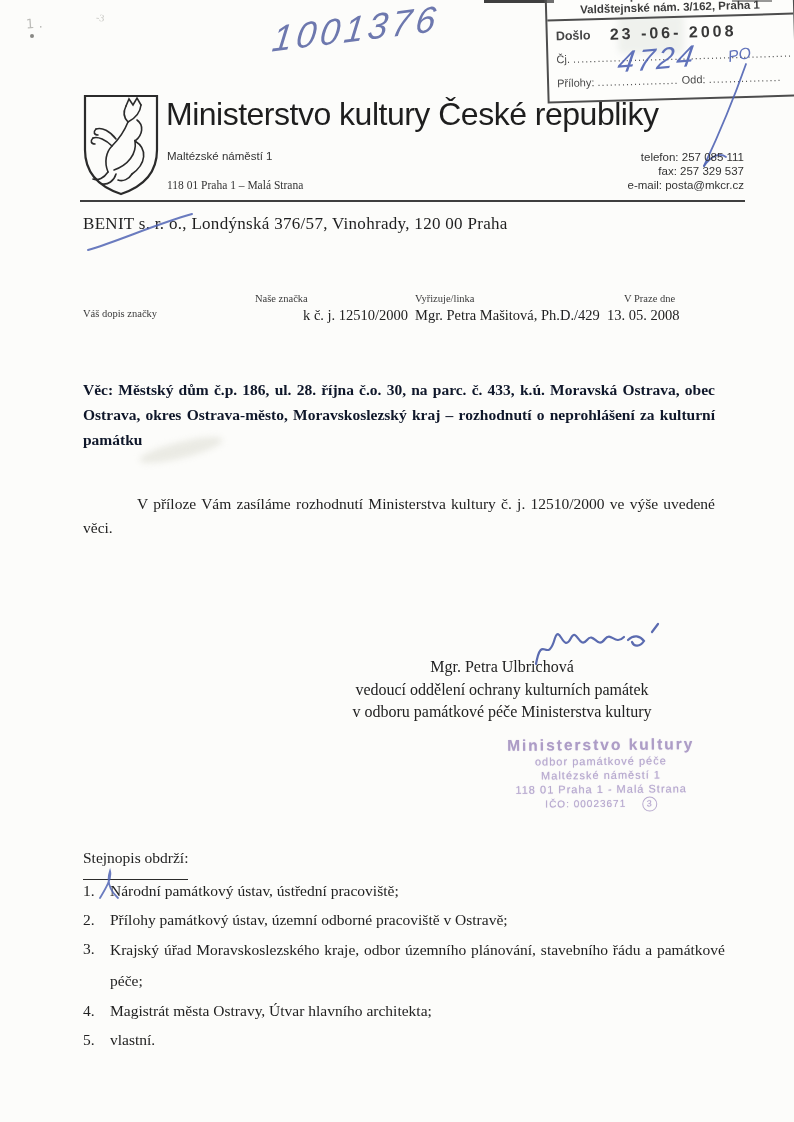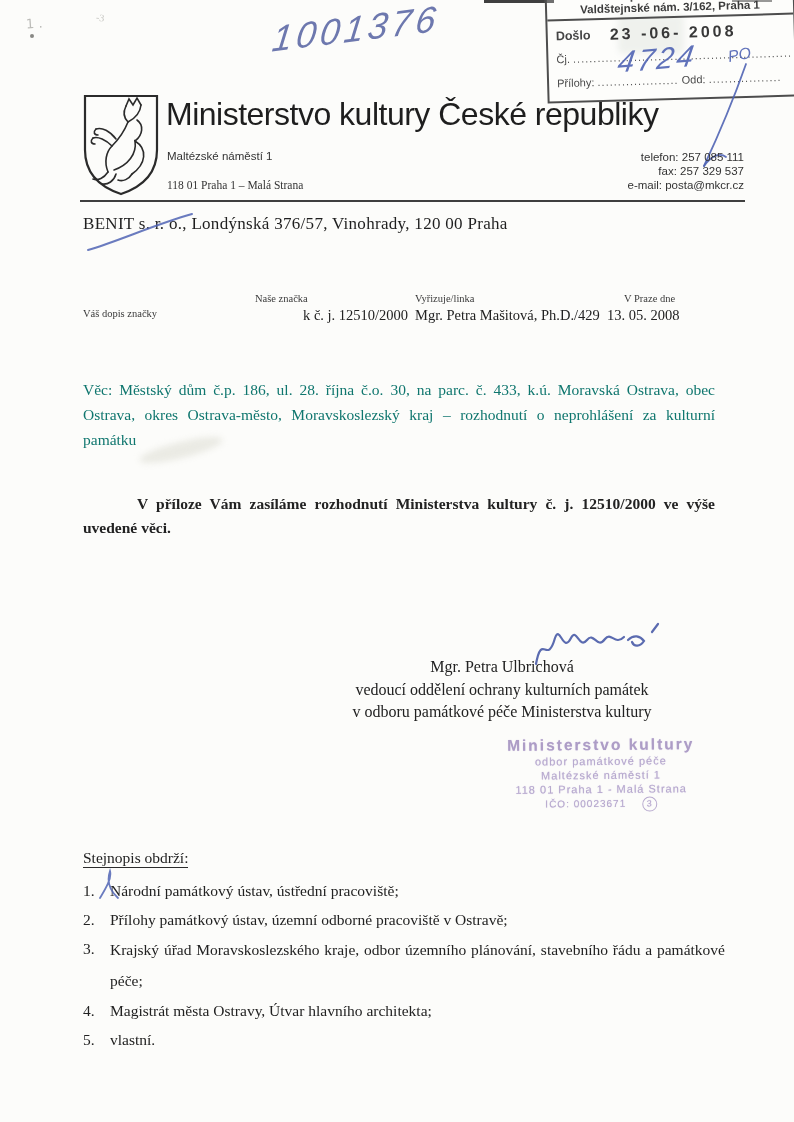--- a/index.html
+++ b/index.html
@@ -66,25 +66,25 @@
   .recipient{position:absolute;left:83px;top:214px;font-size:17px;color:#1f1f1f;letter-spacing:.3px;}
   .recipient-strike{position:absolute;left:86px;top:212px;}
 
   
   .ref-label{position:absolute;font-size:10.5px;color:#3a3a3a;}
   .ref-value{position:absolute;font-size:14.5px;color:#222;}
 
   
   .subject{
     position:absolute;left:83px;top:377px;width:632px;
-    font-size:15.5px;font-weight:normal;line-height:25px;text-align:justify;color:#0f766e;
+    font-size:15.5px;font-weight:bold;line-height:25px;text-align:justify;color:#0f172a;
   }
   .body-par{
     position:absolute;left:83px;top:492px;width:632px;
-    font-size:15.5px;line-height:24px;text-align:justify;text-indent:54px;color:#222;font-weight:bold;
+    font-size:15.5px;line-height:24px;text-align:justify;text-indent:54px;color:#222;
   }
 
   
   .signature-svg{position:absolute;left:528px;top:620px;}
   .sig-block{
     position:absolute;left:288px;top:656px;width:428px;text-align:center;
     font-size:16px;line-height:22.5px;color:#222;
   }
 
   
@@ -97,21 +97,21 @@
   .os-sm{font-size:11px;line-height:14px;letter-spacing:1px;}
   .os-ico{font-size:10px;line-height:15px;letter-spacing:1px;}
   .os-badge{
     display:inline-block;width:13px;height:13px;border:1px solid #b2a3cb;border-radius:50%;
     font-size:9px;line-height:13px;margin-left:16px;vertical-align:middle;
   }
 
   
   .attachment{position:absolute;left:83px;top:810px;font-size:15.5px;color:#222;}
   .copies-heading{position:absolute;left:83px;top:849px;font-size:15.5px;color:#222;}
-  .copies-heading span{border-bottom:1.5px solid #2b2b2b;padding-bottom:1px;}
+  .copies-heading span{border-bottom:1.5px solid #2b2b2b;padding-bottom:13px;}
   .copies{position:absolute;left:83px;top:876px;width:642px;font-size:15.5px;color:#222;}
   .copy-item{display:flex;line-height:29px;}
   .copy-num{flex:none;width:27px;}
   .copy-text{flex:1;}
   .copy-text.justify{text-align:justify;line-height:31px;}
   .check-mark{position:absolute;left:96px;top:868px;}
 </style>
 </head>
 <body>
 

